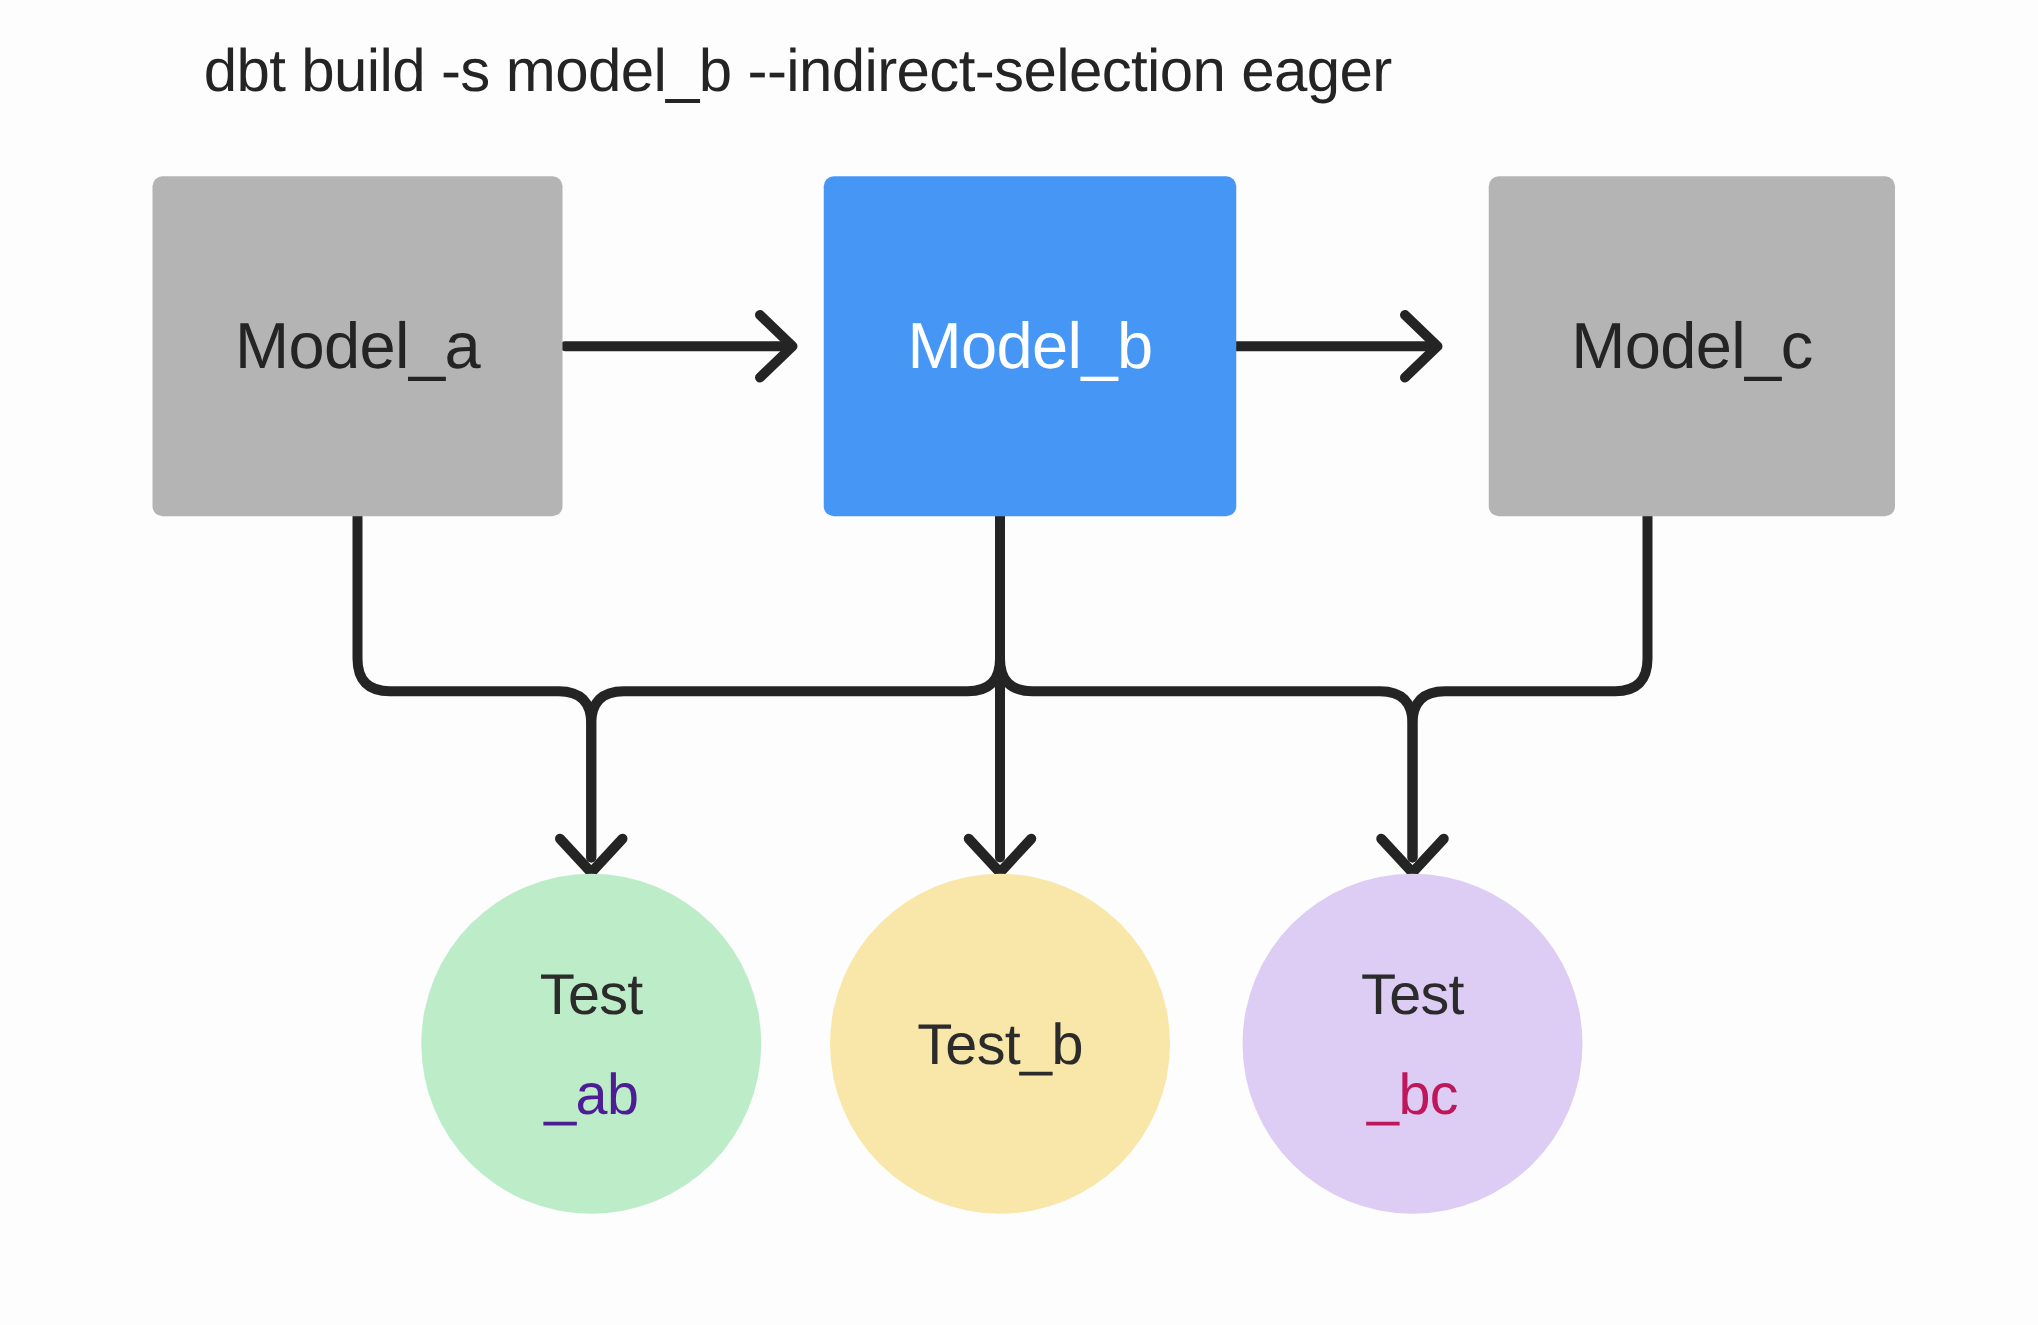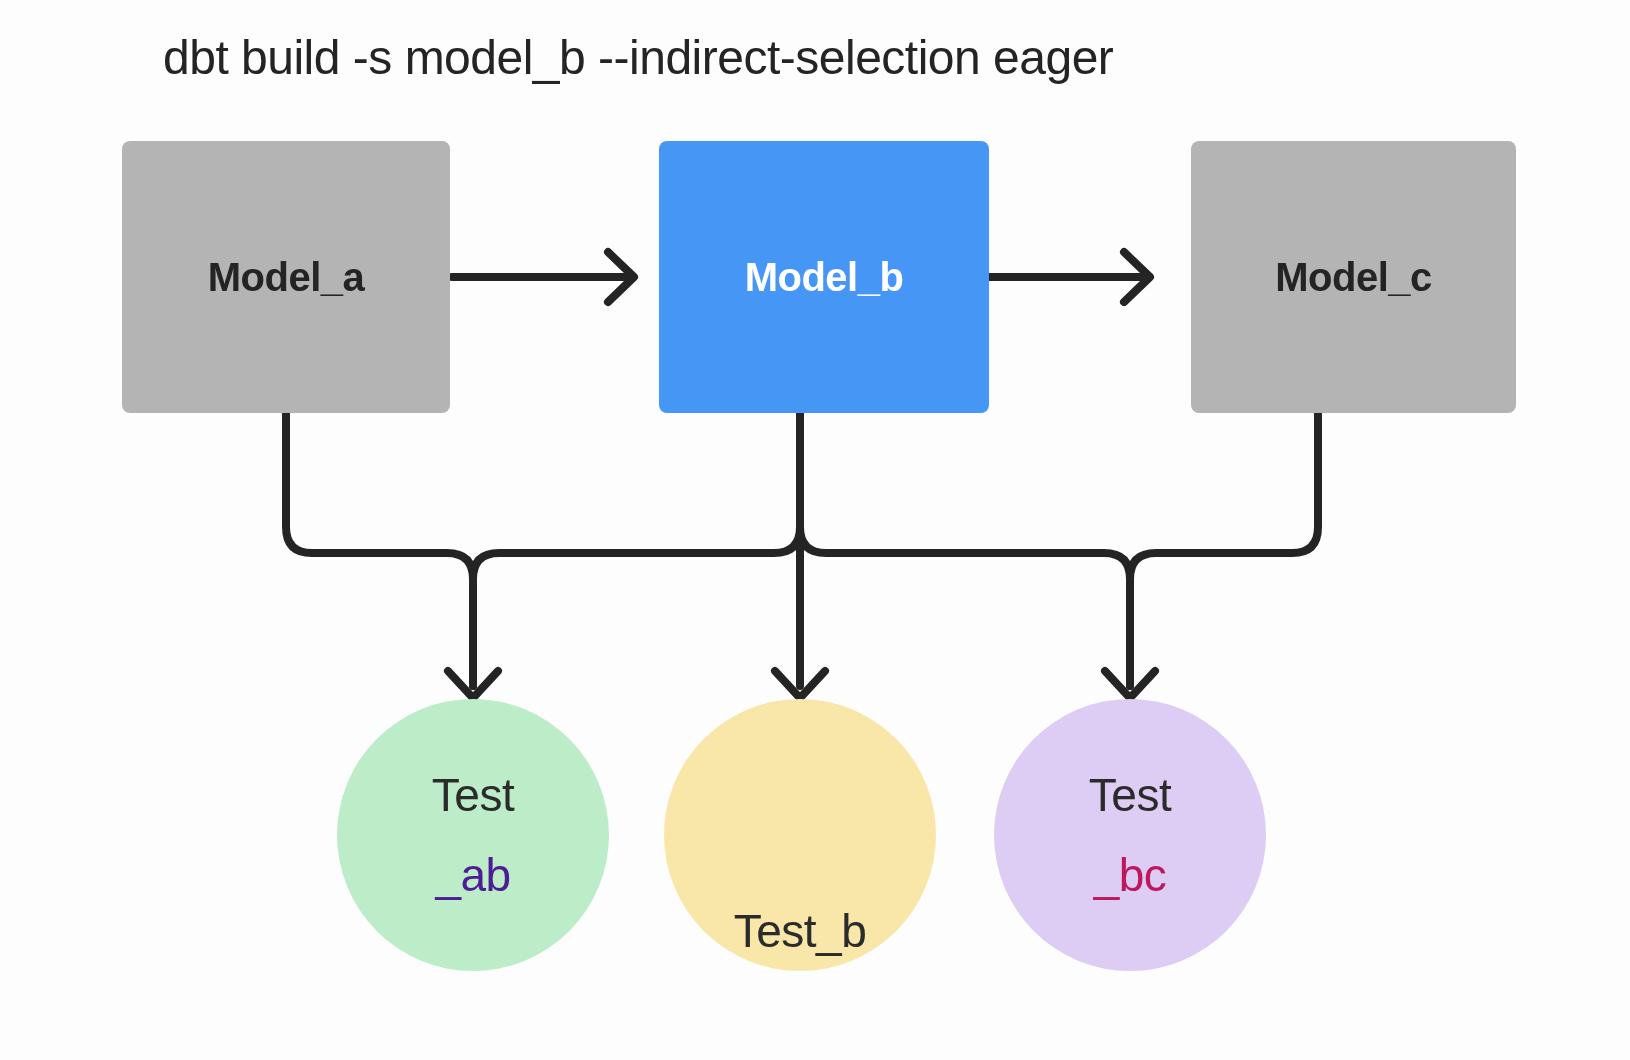--- a/index.html
+++ b/index.html
@@ -39,22 +39,22 @@
   .model {
     position: absolute;
     top: 141px;
     height: 272px;
     border-radius: 8px;
     display: flex;
     align-items: center;
     justify-content: center;
   }
   .model span {
-    font-size: 40px;
-    font-weight: 700;
+    font-size: 52px;
+    font-weight: 400;
     letter-spacing: -0.5px;
   }
   .model-a { left: 122px; width: 328px; }
   .model-b { left: 635px; width: 330px; }
   .model-c { left: 1155px; width: 325px; margin-left: 36px; }
   .test {
     position: absolute;
     top: 699px;
     width: 272px;
     height: 272px;
@@ -114,21 +114,21 @@
 
   <div class="model model-c" style="background-color: rgb(180, 180, 180);">
     <span style="color: rgb(36, 36, 36);">Model_c</span>
   </div>
 
   <div class="test test-ab" style="background-color: rgb(189, 236, 201);">
     <span style="color: rgb(43, 43, 43);">Test</span>
     <span style="color: #4c1d95;">_ab</span>
   </div>
 
-  <div class="test test-b" style="background-color: rgb(249, 231, 169); justify-content: flex-end;">
+  <div class="test test-b" style="background-color: rgb(249, 231, 169);">
     <span style="color: rgb(43, 43, 43);">Test_b</span>
   </div>
 
   <div class="test test-bc" style="background-color: rgb(221, 205, 244);">
     <span style="color: rgb(43, 43, 43);">Test</span>
     <span style="color: #be185d;">_bc</span>
   </div>
 
 </div>
 

